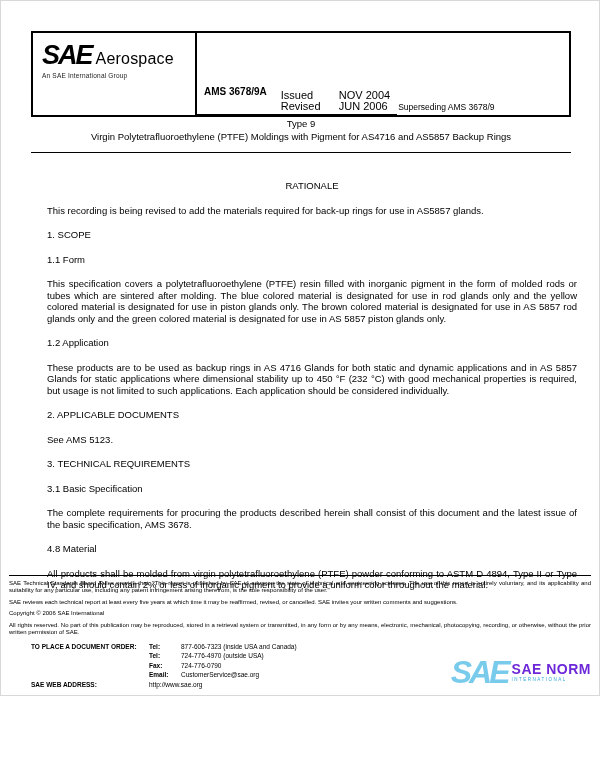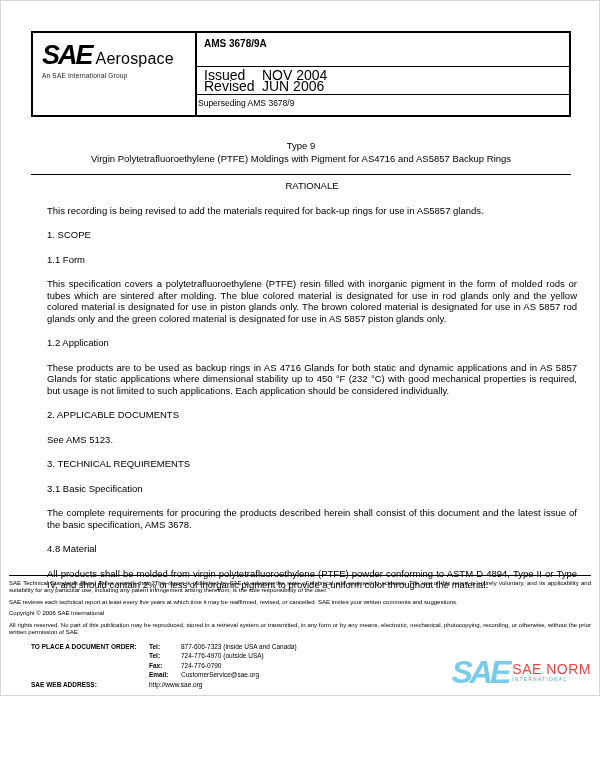--- a/index.html
+++ b/index.html
@@ -27,34 +27,34 @@
 
   .title-cell {
     width:196px; border-right:2px solid #000;
     display:flex; align-items:center;
   }
   .title-cell-inner {
     width:118px; margin:0 auto 0 38px; text-align:left;
     font-weight:bold; font-size:14px; line-height:17px;
   }
 
-  .info-cell { flex:1; display:flex; flex-direction:column; }
+  .info-cell { flex:1; display:flex; flex-direction:row;align-items:flex-end; }
   .info-doc {
     height:34px; border-bottom:1px solid #000;
     font-weight:bold; font-size:10px; padding:5px 7px;
   }
-  .info-dates { height:28px; border-bottom:1px solid #000; padding:3px 7px; font-size:14px; line-height:10.5px; }
+  .info-dates { height:28px; border-bottom:1px solid #000; padding:3px 7px; font-size:11px; line-height:10.5px; }
   .date-row { display:flex; }
   .date-label { width:58px; }
   .date-value { }
   .info-superseding { flex:1; font-size:8.5px; padding:3px 1px; }
 
   
   .title-block {
-    position:absolute; left:30px; top:132px; width:540px;
+    position:absolute; left:30px; top:110px; width:540px;
     text-align:center; font-size:9.5px; line-height:12px;
     padding:7px 14px 9px; border-bottom:1px solid #000;
   }
   .title-block .type-line { margin-bottom:1px; }
 
   
   .content {
     position:absolute; left:46px; top:179px; width:530px;
     font-size:9.5px; line-height:11.5px; text-align:justify;
   }
@@ -75,21 +75,21 @@
 
   .norm-logo {
     position:absolute; right:8px; bottom:2px;
     display:flex; align-items:center;
   }
   .norm-sae {
     font-weight:800; font-style:italic; font-size:32px; line-height:30px;
     letter-spacing:-3px; color:#79cbec; margin-right:4px;
   }
   .norm-right { display:flex; flex-direction:column; }
-  .norm-name { font-weight:normal; font-size:14px; line-height:14px; color:#ef4444; letter-spacing:0.5px; }
+  .norm-name { font-weight:bold; font-size:14px; line-height:14px; color:#6d28d9; letter-spacing:0.5px; }
   .norm-tag { font-size:4.5px; color:#2fa6da; letter-spacing:1.5px; margin-top:1px; }
 </style>
 </head>
 <body>
 
 <div class="page">
 
   <div class="header-table">
     <div class="logo-cell">
       <div class="logo-row">

